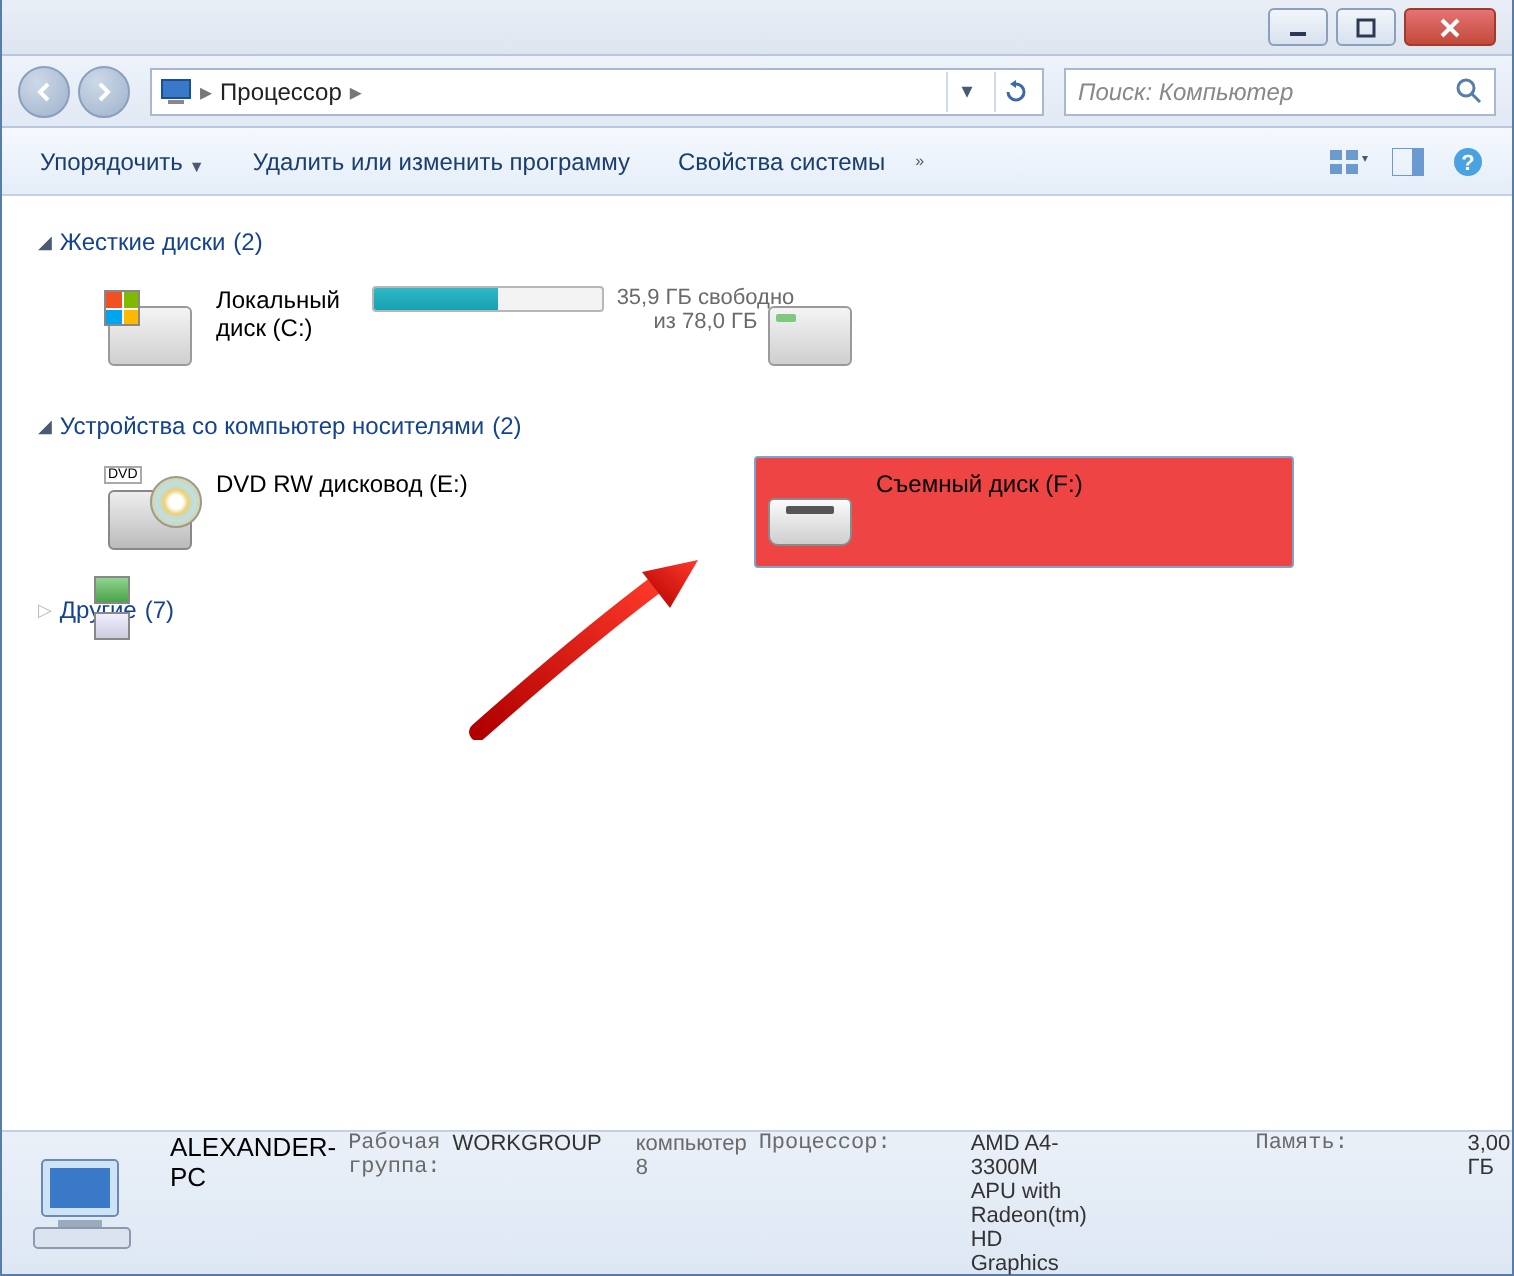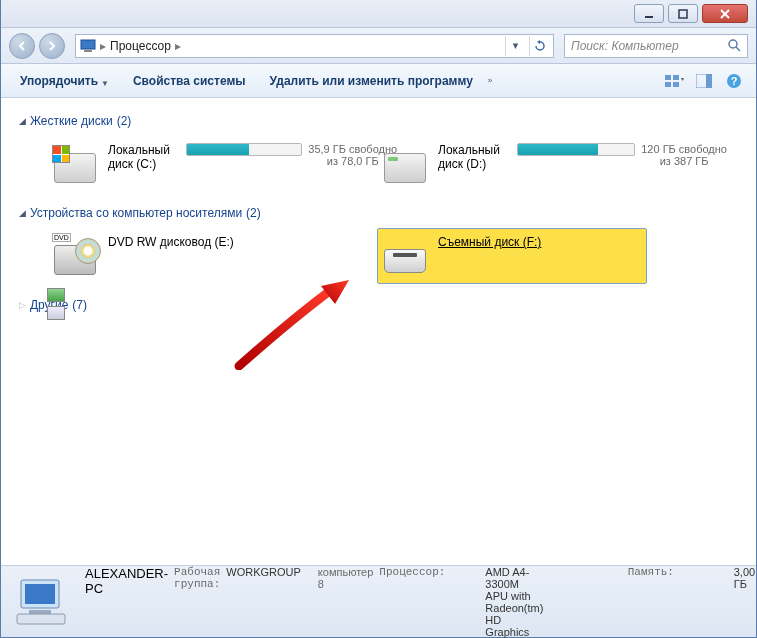--- a/index.html
+++ b/index.html
@@ -50,54 +50,54 @@
   display: flex; align-items: center; padding: 0 4px; gap: 4px;
   font-size: 12px; color: #222;
 }
 .addrbar .sep { color: #777; }
 .addrbar .spacer { flex: 1; }
 .addrbar .ctl {
   width: 20px; height: 20px; display: flex; align-items: center; justify-content: center;
   border-left: 1px solid #d0d9e6; color: #4a5a72; font-size: 11px;
 }
 .searchbar {
-  width: 184px; height: 24px;
+  width: 216px; height: 24px;
   background: #fff; border: 1px solid #a7b8d0;
   display: flex; align-items: center; padding: 0 6px;
   font-size: 12px; color: #888; font-style: italic; gap: 4px;
 }
 .toolbar {
   height: 34px;
   background: linear-gradient(#f5f9fe, #e4edf8);
   border-bottom: 1px solid #c3d0e2;
   display: flex; align-items: center; padding: 0 10px; gap: 6px;
   font-size: 12px; color: #1a3e6e;
 }
 .toolbar .tbitem {
   padding: 4px 8px; border: 1px solid transparent; border-radius: 2px;
-  display: flex; align-items: flex-end; gap: 3px; font-weight: bold;
+  display: flex; align-items: flex-end; gap: 3px;
 }
 .toolbar .chev { font-size: 8px; color: #4a5a72; }
 .toolbar .tspacer { flex: 1; }
 .toolbar .iconbtn {
   width: 24px; height: 24px; display: flex; align-items: center; justify-content: center;
   border: 1px solid transparent; border-radius: 2px;
 }
 .content {
   flex: 1; background: #fff; padding: 10px 18px; overflow: auto;
   font-size: 12px;
 }
 .group-hdr {
   display: flex; align-items: center; gap: 4px;
   color: #14438f; margin: 6px 0 8px 0; cursor: default;
 }
 .group-hdr .tri { font-size: 9px; color: #4a5a72; }
 .drives { display: flex; gap: 60px; flex-wrap: wrap; margin-left: 28px; margin-bottom: 14px; }
 .drive { display: flex; gap: 12px; align-items: flex-start; width: 270px; padding: 6px; border: 1px solid transparent; border-radius: 2px; }
-.drive.selected { border-color: #7da2ce; background: #fde047; text-decoration: underline; }
+.drive.selected { border-color: #7da2ce; background: #ef4444; }
 .dicon {
   width: 42px; height: 42px; position: relative;
 }
 .hdd {
   width: 42px; height: 30px; margin-top: 10px;
   background: linear-gradient(#f4f4f4, #cfcfcf);
   border: 1px solid #9a9a9a; border-radius: 3px;
   position: relative;
 }
 .hdd::before { content: ""; position: absolute; left: 3px; top: 3px; width: 10px; height: 4px; background: #7fc97f; border-radius: 1px; }
@@ -219,24 +219,24 @@
       </span>
     </div>
   </div>
 
   <div class="toolbar">
     <div class="tbitem">
       <span>Упорядочить</span>
         <span class="chev">▼</span>
     </div>
     <div class="tbitem">
+      <span>Удалить или изменить программу</span>
+    </div>
+    <div class="tbitem">
       <span>Свойства системы</span>
-    </div>
-    <div class="tbitem">
-      <span>Удалить или изменить программу</span>
     </div>
     <span class="chev">»</span>
     <div class="tspacer"></div>
     <div class="iconbtn">
       <svg width="20" height="14">
           <rect x="1" y="1" width="6" height="5" fill="#6b9ad0"></rect>
           <rect x="9" y="1" width="6" height="5" fill="#6b9ad0"></rect>
           <rect x="1" y="8" width="6" height="5" fill="#6b9ad0"></rect>
           <rect x="9" y="8" width="6" height="5" fill="#6b9ad0"></rect>
           <path d="M17 4 L20 4 L18.5 7 Z" fill="#4a5a72"></path>
@@ -279,27 +279,20 @@
           <div class="pbar">
               <div class="pfill" style="width:54%"></div>
             </div>
           <span class="dstat">35,9 ГБ свободно из 78,0 ГБ</span>
         </div>
       </div>
       <div class="drive">
         <div class="dicon">
             <div class="hdd"></div>
           </div>
-        <div class="dinfo">
-          <span class="dname">Локальный диск (D:)</span>
-          <div class="pbar">
-              <div class="pfill" style="width:69%"></div>
-            </div>
-          <span class="dstat">120 ГБ свободно из 387 ГБ</span>
-        </div>
       </div>
     </div>
 
     <div class="group-hdr">
       <span class="tri">◢</span>
       <span>Устройства со компьютер носителями</span>
       <span style="color:#14438f">(2)</span>
     </div>
     <div class="drives">
       <div class="drive">

